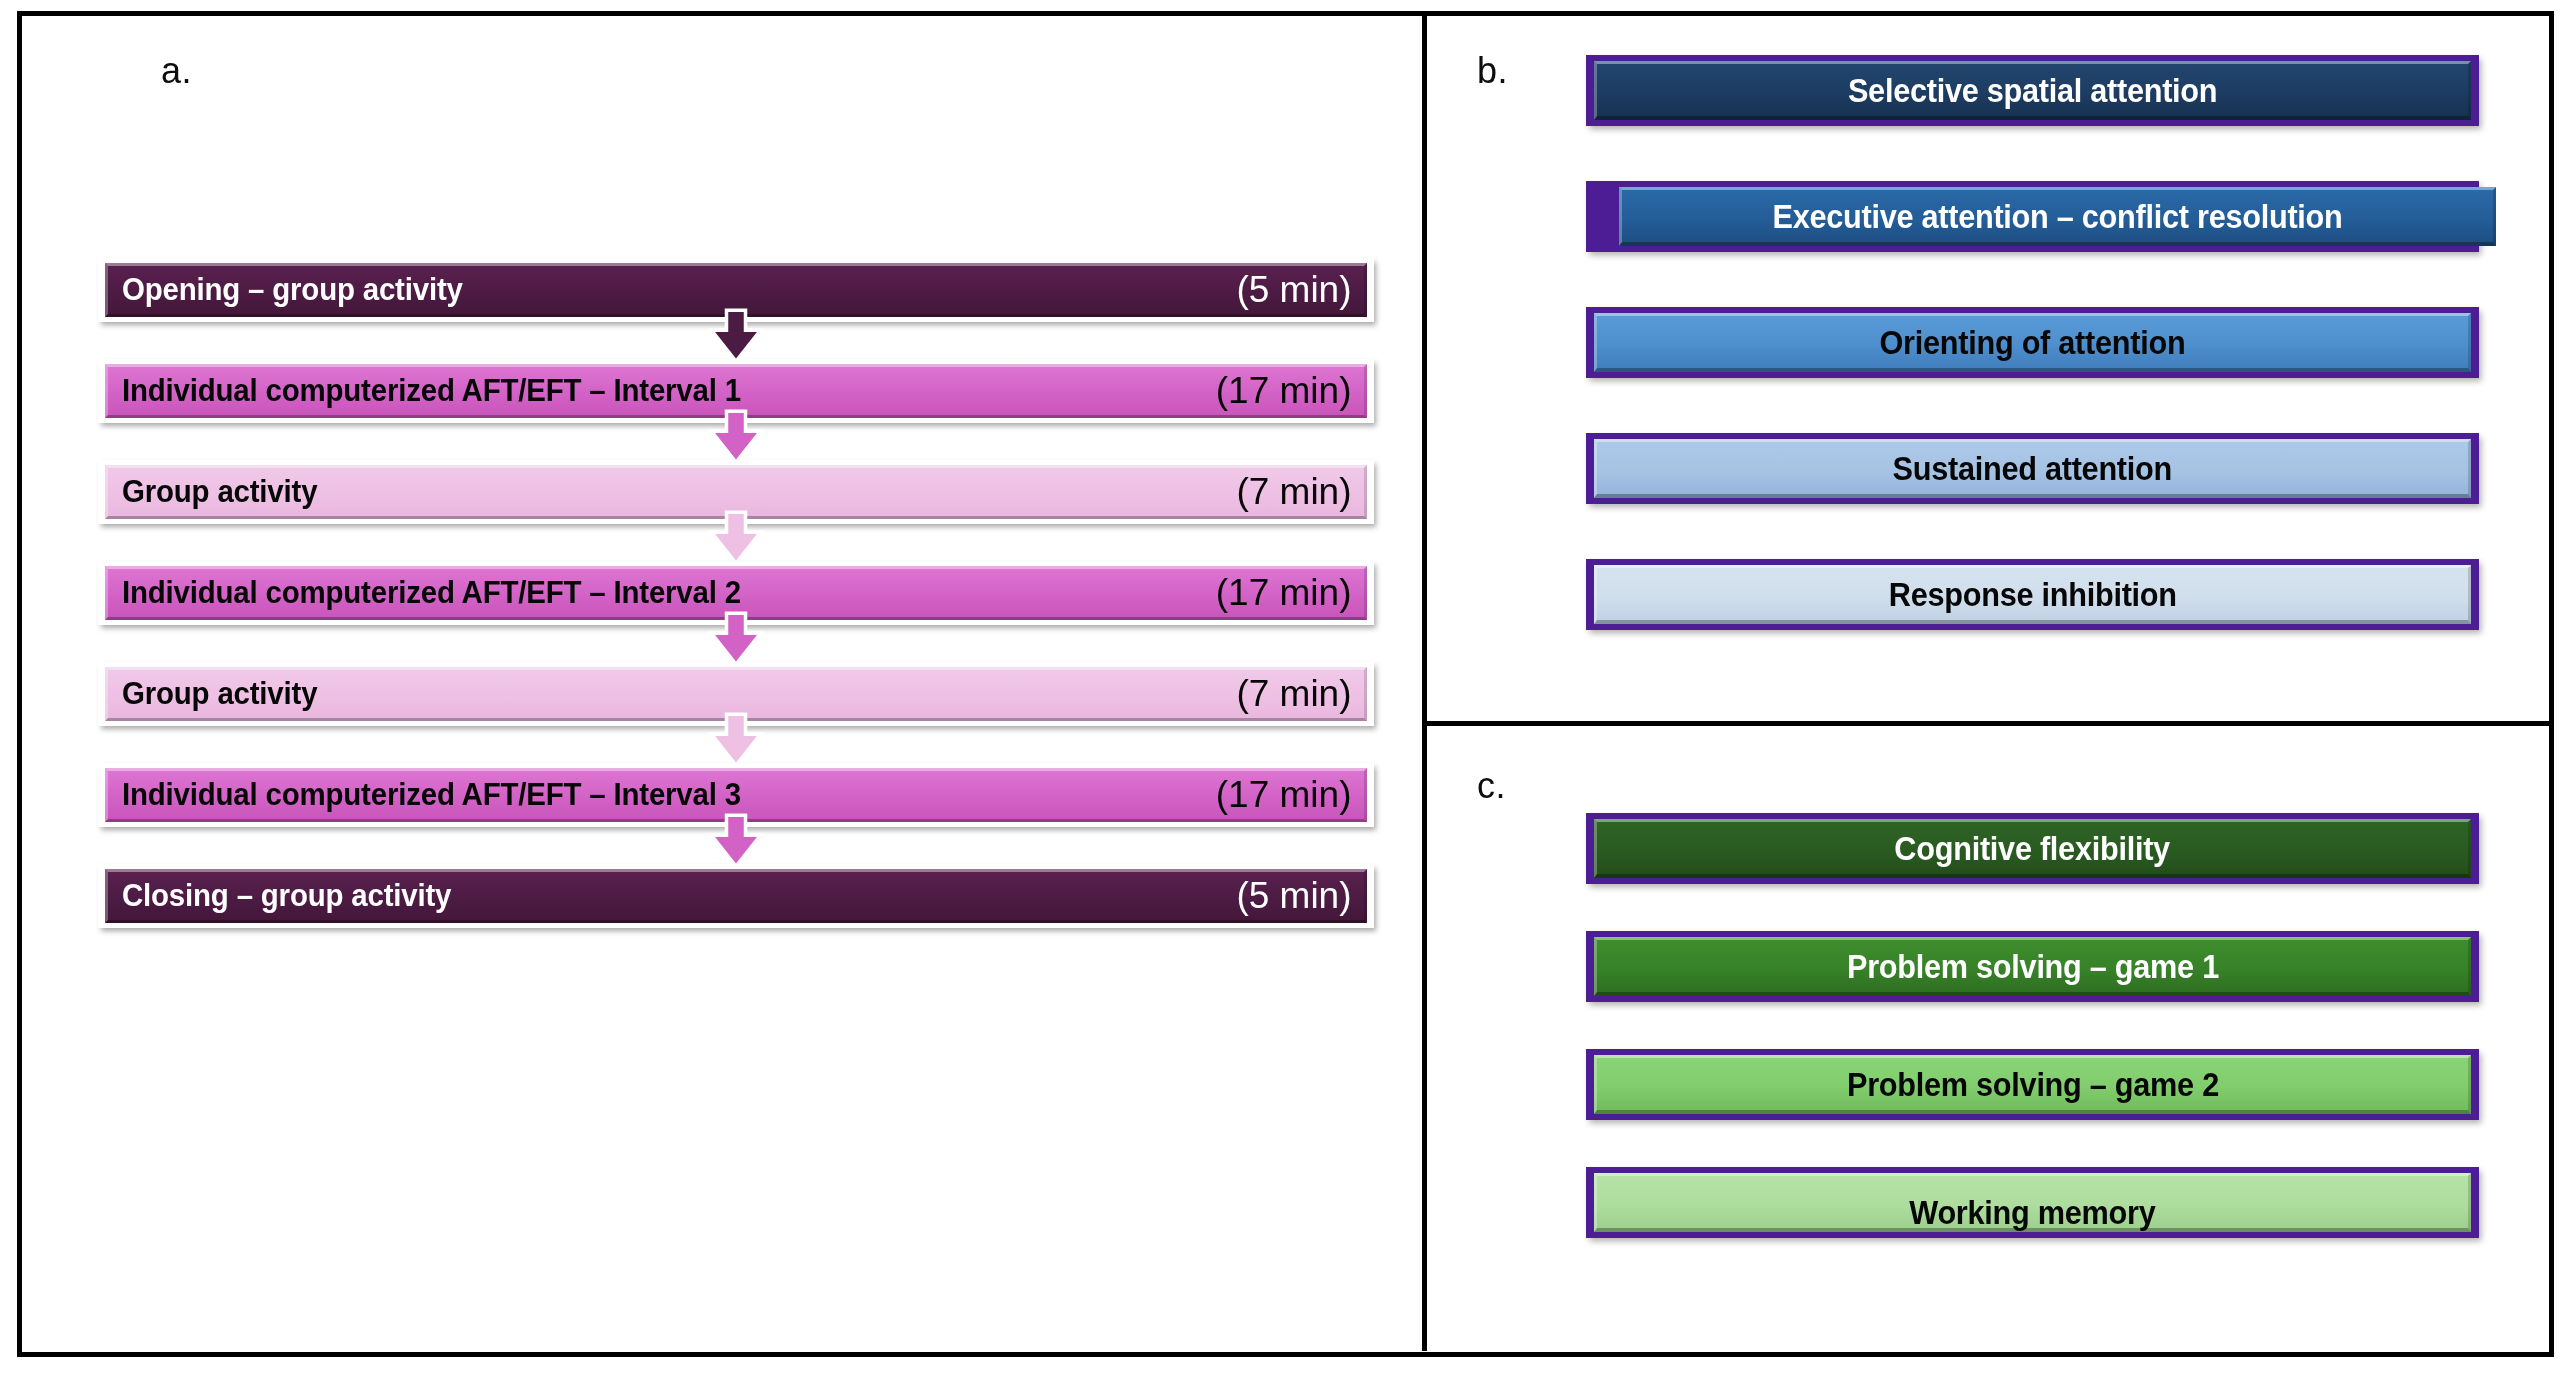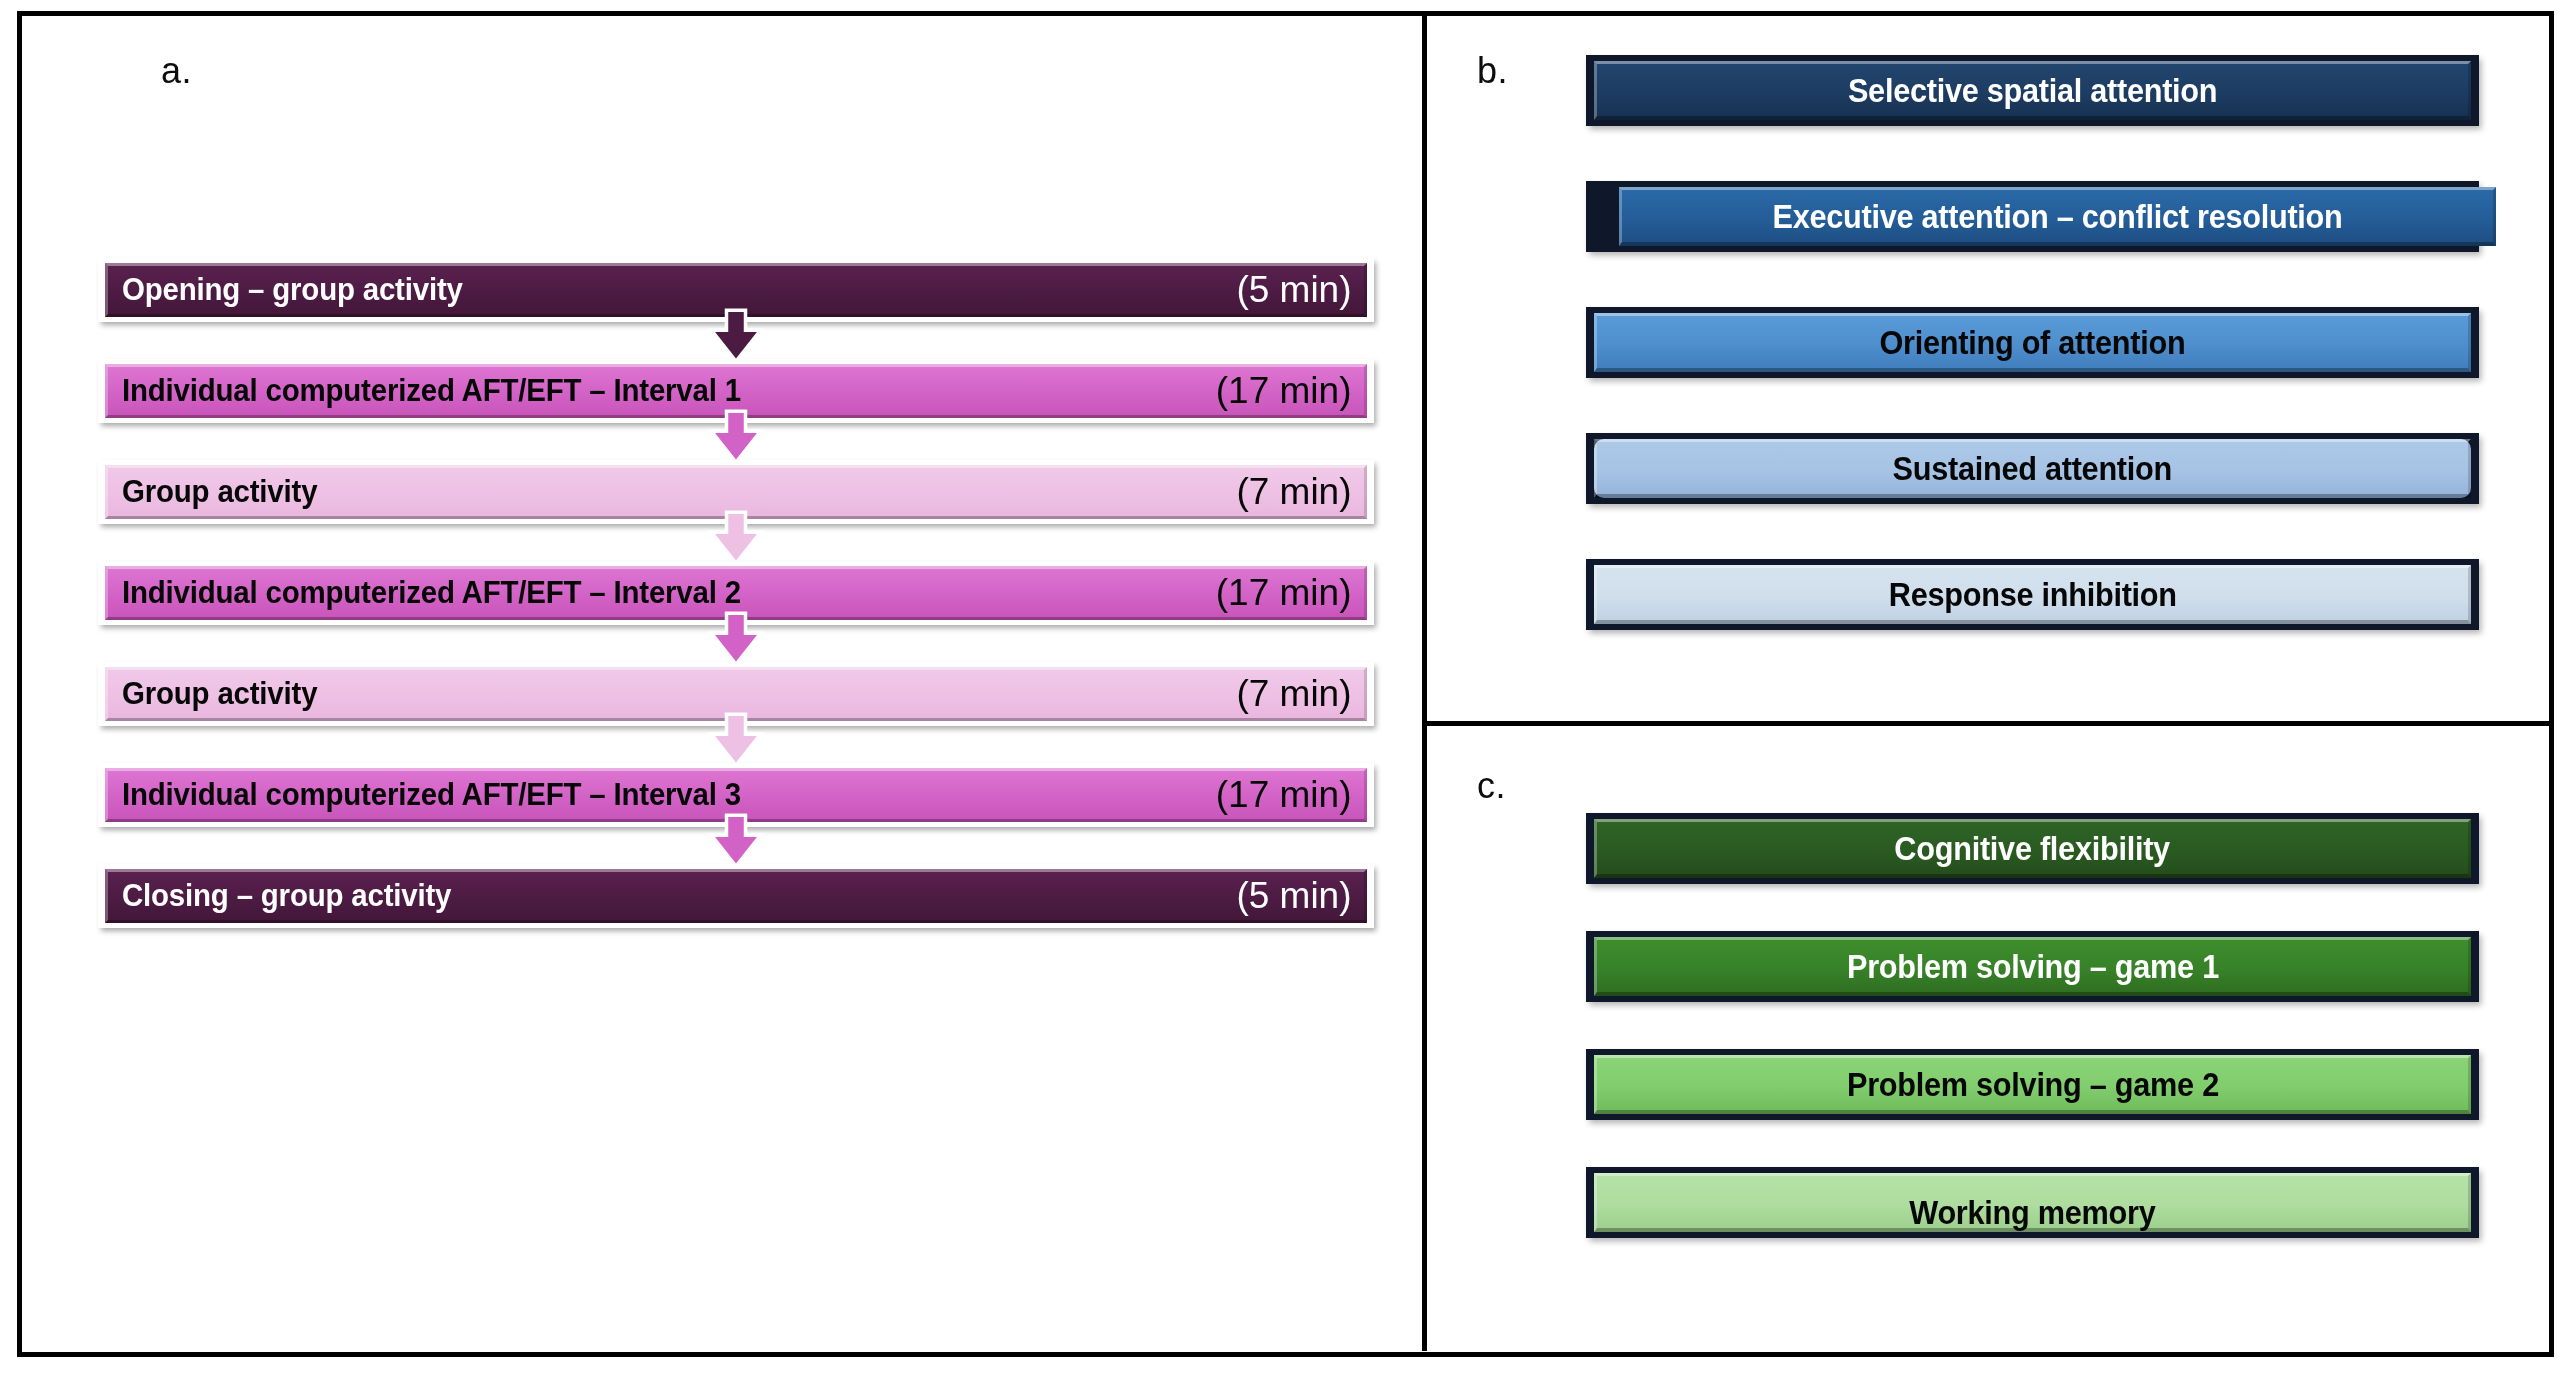--- a/index.html
+++ b/index.html
@@ -100,21 +100,21 @@
   .chip-list{position:absolute;}
   #chips-b{left:159px;top:39px;}
   #chips-c{left:159px;top:87px;}
 
   .chip-row{position:relative;height:126px;}
   #chips-c .chip-row{height:118px;}
 
   .chip-frame{
     position:absolute;left:0;top:0;
     width:893px;height:71px;
-    background:#0f172a;
+    background:#4c1d95;
     box-shadow:3.1px 3.9px 6.2px rgba(0,0,0,.30);
     box-sizing:border-box;
     padding:6.2px 7.7px;
   }
   .chip{
     position:relative;width:100%;height:100%;
     box-sizing:border-box;
     display:flex;align-items:center;justify-content:center;
   }
   .chip::after{
@@ -128,21 +128,21 @@
   .chip-label{
     font-size:33px;font-weight:700;
     letter-spacing:-0.3px;white-space:nowrap;
     transform:scaleX(.93);
   }
 
   
   .b1{background:linear-gradient(180deg,#22466f 0%,#1d3c62 55%,#17314f 100%);}
   .b2{background:linear-gradient(180deg,#2b6aa8 0%,#245d98 55%,#1d4d80 100%);margin-left:25px;}
   .b3{background:linear-gradient(180deg,#5a9bd8 0%,#4e8ecd 55%,#3f7cbb 100%);}
-  .b4{background:linear-gradient(180deg,#adc9e8 0%,#a6c3e4 55%,#93b3d9 100%);border-radius:10px;}
+  .b4{background:linear-gradient(180deg,#adc9e8 0%,#a6c3e4 55%,#93b3d9 100%);}
   .b5{background:linear-gradient(180deg,#d6e3ef 0%,#d0deec 55%,#bfd1e3 100%);}
   
   .g1{background:linear-gradient(180deg,#2f6526 0%,#2a5a21 55%,#234c1b 100%);}
   .g2{background:linear-gradient(180deg,#3e8f2d 0%,#378128 55%,#2e6d21 100%);}
   .g3{background:linear-gradient(180deg,#8ad477 0%,#81cd6d 55%,#6fbb5b 100%);}
   .g4{background:linear-gradient(180deg,#b6e3a8 0%,#aedd9f 55%,#9bce8b 100%);align-items:flex-end;}
 </style>
 </head>
 <body>
 

